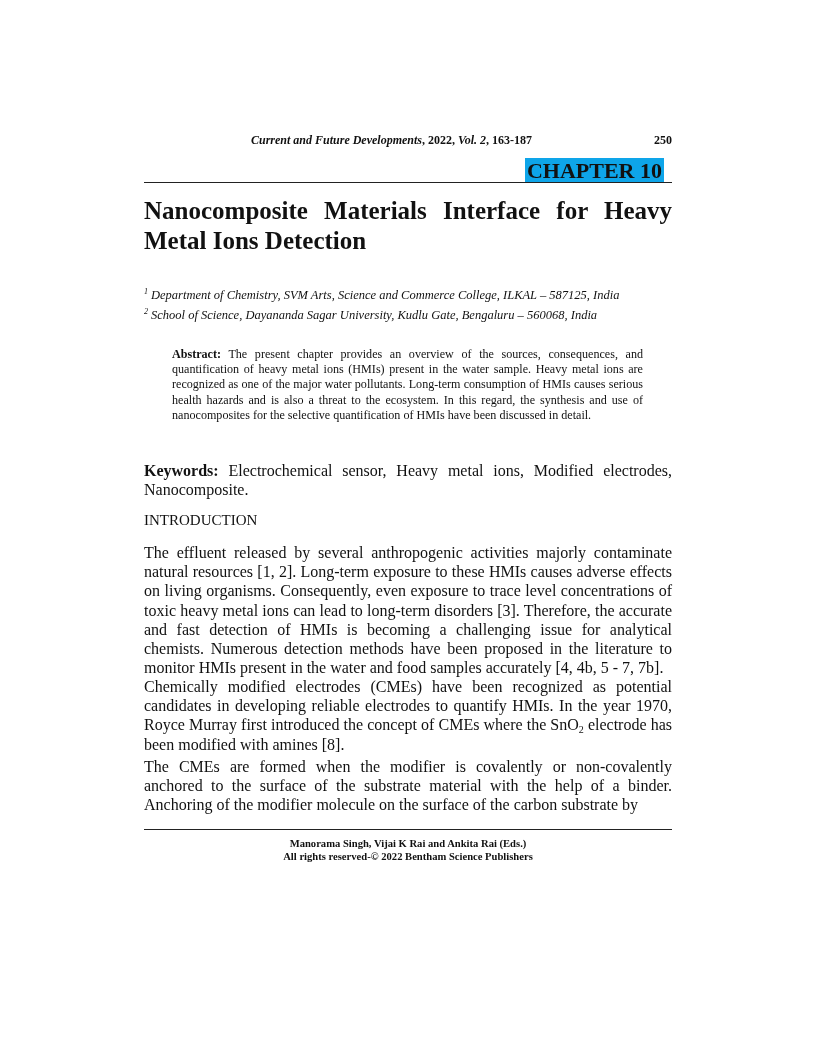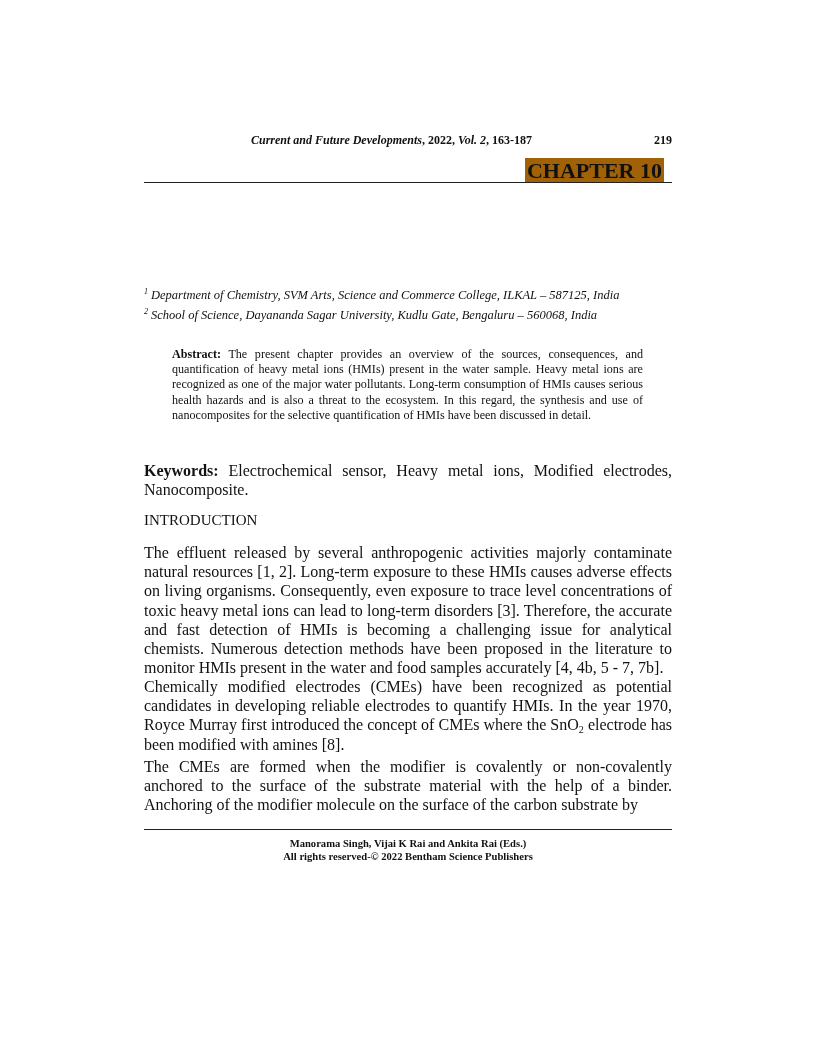--- a/index.html
+++ b/index.html
@@ -5,21 +5,21 @@
     html, body { margin: 0; padding: 0; background: #ffffff; }
     body { width: 816px; height: 1056px; position: relative; overflow: hidden;
            font-family: "Liberation Serif", "DejaVu Serif", serif; color: #111; }
     .page { position: absolute; left: 0; top: 0; width: 808px; height: 1056px; }
     .running-head { position: absolute; left: 144px; width: 528px; top: 133px;
                     font-size: 12px; font-weight: bold; }
     .running-head .journal { position: absolute; left: 107px; font-style: italic; }
     .running-head .journal .plain { font-style: normal; }
     .running-head .pnum { position: absolute; right: 0; }
     .chapter-box { position: absolute; right: 144px; top: 158px; height: 24px;
-                   background: #a16207; font-size: 22px; font-weight: bold;
+                   background: #0ea5e9; font-size: 22px; font-weight: bold;
                    line-height: 25px; padding: 0 2px; }
     .rule-top { position: absolute; left: 144px; width: 528px; top: 182px;
                 height: 0; border-top: 1px solid #222; }
     .title { position: absolute; left: 144px; width: 528px; top: 196px;
              font-size: 25px; font-weight: bold; line-height: 30px;
              text-align: justify; text-align-last: left; }
     .title .l1 { display: block; text-align: justify; text-align-last: justify; }
     .authors { position: absolute; left: 144px; top: 262px; font-size: 16px; }
     .authors b { font-weight: bold; }
     .authors sup { font-size: 9px; vertical-align: 6px; }
@@ -47,27 +47,29 @@
     .publisher { position: absolute; left: 144px; width: 528px; top: 837px;
                  font-size: 10.6px; font-weight: bold; text-align: center; line-height: 13px; }
   </style>
 </head>
 <body>
 
 <div class="page">
 
   <div class="running-head">
     <span class="journal"><span>Current and Future Developments</span><span class="plain">, 2022, </span><span>Vol. 2</span><span class="plain">, 163-187</span></span>
-    <span class="pnum">219</span>
+    <span class="pnum">250</span>
   </div>
 
   <div class="chapter-box">CHAPTER 10</div>
   <div class="rule-top"></div>
 
   <div class="title">
+    <span class="l1">Nanocomposite Materials Interface for Heavy</span>
+    <span>Metal Ions Detection</span>
   </div>
 
 
   <div class="affil affil1"><sup>1</sup><span>Department of Chemistry, SVM Arts, Science and Commerce College, ILKAL – 587125, India</span></div>
   <div class="affil affil2"><sup>2</sup><span>School of Science, Dayananda Sagar University, Kudlu Gate, Bengaluru – 560068, India</span></div>
 
   <div class="abstract"><b>Abstract:</b><span> The present chapter provides an overview of the sources, consequences, and quantification of heavy metal ions (HMIs) present in the water sample. Heavy metal ions are recognized as one of the major water pollutants. Long-term consumption of HMIs causes serious health hazards and is also a threat to the ecosystem. In this regard, the synthesis and use of nanocomposites for the selective quantification of HMIs have been discussed in detail.</span></div>
 
   <div class="keywords"><b>Keywords:</b><span> Electrochemical sensor, Heavy metal ions, Modified electrodes, Nanocomposite.</span></div>
 

